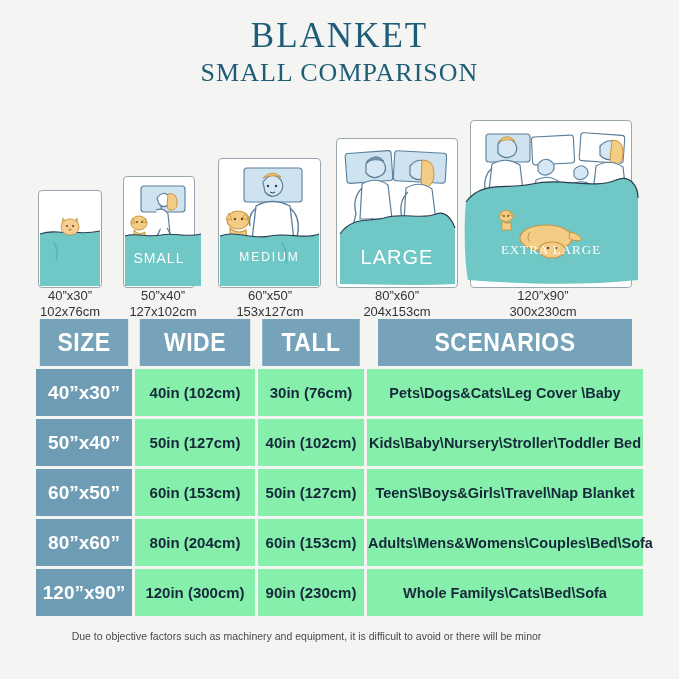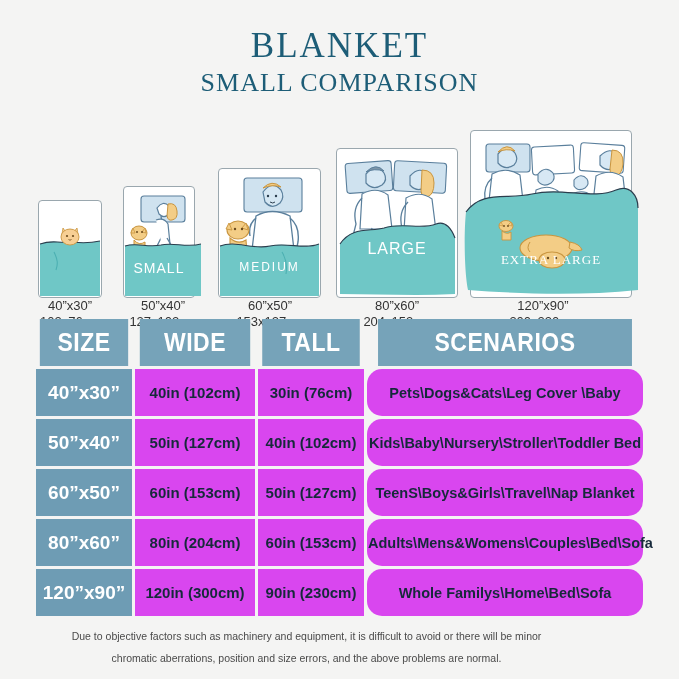--- a/index.html
+++ b/index.html
@@ -11,21 +11,21 @@
     height: 679px;
     background: #f4f4f3;
     font-family: "Liberation Sans", sans-serif;
     overflow: hidden;
     position: relative;
   }
 
   
   .title-block {
     text-align: center;
-    padding-top: 28px;
+    padding-top: 18px;
   }
   .title-main {
     font-family: "Liberation Serif", serif;
     font-size: 35px;
     letter-spacing: 2px;
     color: #1d5d77;
     line-height: 1.05;
   }
   .title-sub {
     font-family: "Liberation Serif", serif;
@@ -104,36 +104,35 @@
     color: #ffffff;
     font-size: 25px;
     font-weight: bold;
     letter-spacing: 0.5px;
     height: 45px;
     text-align: center;
     font-family: "Liberation Sans Narrow", "Liberation Sans", sans-serif;
     transform: scaleX(0.92);
   }
   tbody td {
-    background: #d946ef;
+    background: #86efac;
     color: #16293a;
     font-size: 15px;
     font-weight: bold;
     height: 45px;
     text-align: center;
     font-family: "Liberation Sans Narrow", "Liberation Sans", sans-serif;
   }
   tbody td.size-cell {
     background: #6e9cb4;
     color: #ffffff;
     font-size: 19px;
   }
   td.scen {
     font-size: 14.5px;
-    border-radius: 15px;
   }
   .col-size  { width: 94px; }
   .col-wide  { width: 118px; }
   .col-tall  { width: 104px; }
 
   
   .footer {
     position: absolute;
     left: 0;
     top: 625px;
@@ -240,21 +239,21 @@
       <g>
         <path d="M74,28 q10,-11 18,-1 q4,7 -2,12 q-9,6 -16,-2 Z" fill="#d7e8f4" stroke="#5a7f9c" stroke-width="1.2"></path>
         <path d="M86,22 q12,0 12,13 q0,12 -7,14 q-5,1 -6,-6 Z" fill="#f3cd86" stroke="#c9953f" stroke-width="1"></path>
         <path d="M70,50 q14,-8 26,1 l4,32 l-32,0 Z" fill="#ffffff" stroke="#5a7f9c" stroke-width="1.2"></path>
         <path d="M72,54 q-10,10 -6,26 l-2,20" fill="none" stroke="#5a7f9c" stroke-width="1.3"></path>
         <path d="M86,82 l2,24" fill="none" stroke="#5a7f9c" stroke-width="1.3"></path>
       </g>
       <path d="M4,96 C16,78 34,84 48,80 C66,74 86,82 100,76 C110,72 116,82 119,90 L119,146 C80,148 40,146 4,146 Z" fill="#6fc7c6"></path>
       <path d="M4,96 C16,78 34,84 48,80 C66,74 86,82 100,76 C110,72 116,82 119,90" fill="none" stroke="#2b3d4d" stroke-width="1.1"></path>
     </svg>
-    <div class="illus-label" style="top:92px; font-size:16px; letter-spacing:1px;">LARGE</div>
+    <div class="illus-label" style="top:108px; font-size:20px; letter-spacing:1px;">LARGE</div>
   </div>
 
   <div class="illus" style="left:462px; width:178px; height:168px;">
     <div class="bed-frame" style="left:8px; width:162px;"></div>
     <svg width="178" height="168" viewBox="0 0 178 168">
       <rect x="24" y="14" width="44" height="28" rx="3" fill="#cfe2ef" stroke="#5a7f9c" stroke-width="1.1"></rect>
       <rect x="70" y="16" width="42" height="28" rx="3" fill="#ffffff" stroke="#5a7f9c" stroke-width="1.1" transform="rotate(-3 91 30)"></rect>
       <rect x="118" y="14" width="44" height="28" rx="3" fill="#ffffff" stroke="#5a7f9c" stroke-width="1.1" transform="rotate(4 140 28)"></rect>
       <g>
         <path d="M36,24 q9,-11 17,-1 q4,7 -1,12 q-9,6 -16,-2 Z" fill="#d7e8f4" stroke="#5a7f9c" stroke-width="1.2"></path>
@@ -354,22 +353,21 @@
       <tr>
         <td class="size-cell">80”x60”</td>
         <td>80in (204cm)</td>
         <td>60in (153cm)</td>
         <td class="scen">Adults\Mens&amp;Womens\Couples\Bed\Sofa</td>
       </tr>
       <tr>
         <td class="size-cell">120”x90”</td>
         <td>120in (300cm)</td>
         <td>90in (230cm)</td>
-        <td class="scen">Whole Familys\Home\Bed\Sofa</td>
+        <td class="scen">Whole Familys\Cats\Bed\Sofa</td>
       </tr>
     </tbody>
   </table>
 </div>
 
 <div class="footer">
   <div>Due to objective factors such as machinery and equipment, it is difficult to avoid or there will be minor</div>
-  <div>chromatic  aberrations, position and size errors, and the above problems are normal.</div>
 </div>
 
 </body></html>

